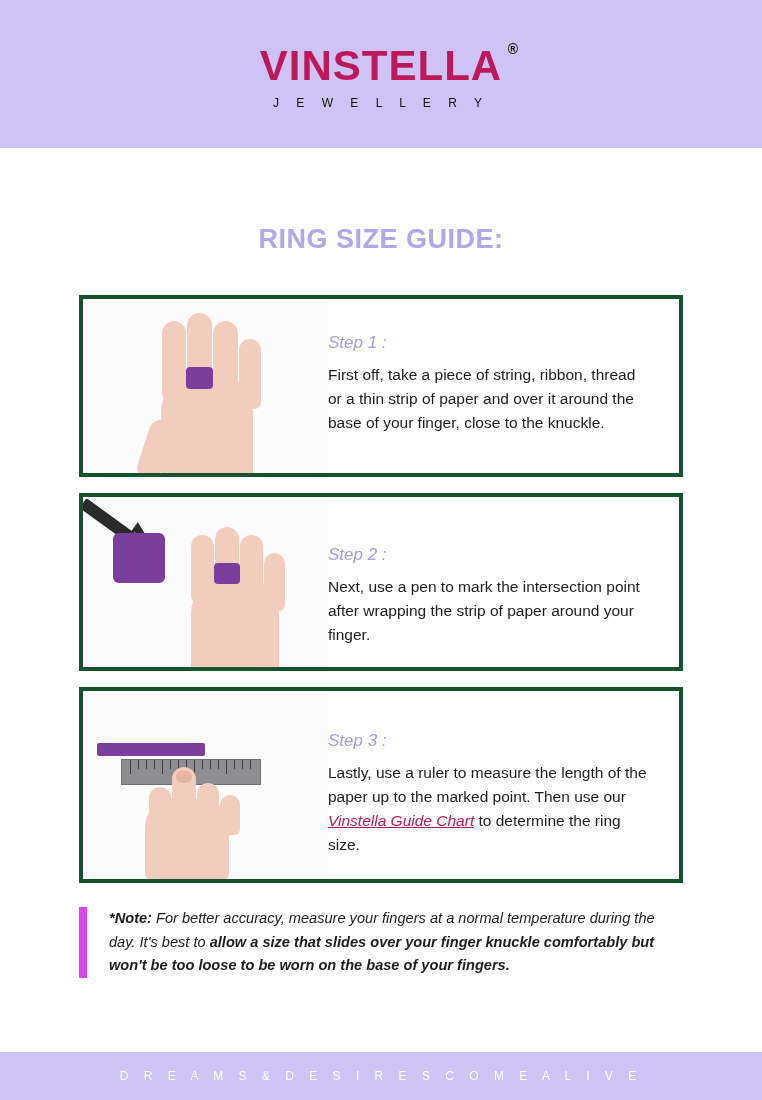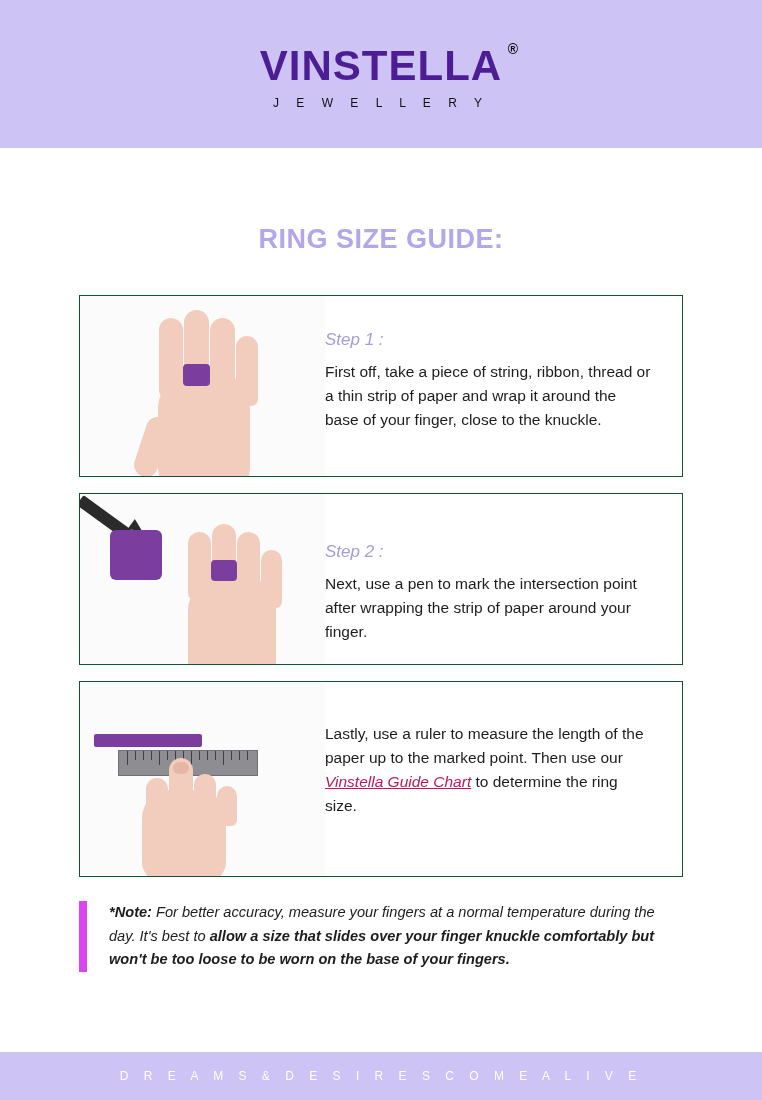--- a/index.html
+++ b/index.html
@@ -29,21 +29,21 @@
   .brand-wrap {
     position: relative;
     text-align: center;
     margin-top: 6px;
   }
   .brand-name {
     font-family: "Liberation Sans", sans-serif;
     font-weight: bold;
     font-size: 42px;
     letter-spacing: 1px;
-    color: #4c1d95;
+    color: #be185d;
     line-height: 1;
     display: inline-block;
   }
   .brand-reg {
     position: absolute;
     top: -4px;
     right: -16px;
     font-size: 14px;
     color: #111;
     font-weight: bold;
@@ -65,21 +65,21 @@
     font-weight: bold;
     letter-spacing: 0.5px;
     color: #b3a6ea;
   }
 
   
   .steps {
     margin: 40px 79px 0 79px;
   }
   .card {
-    border: 1px solid #14532d;
+    border: 4px solid #14532d;
     background: #ffffff;
     display: flex;
     align-items: stretch;
     margin-bottom: 16px;
     min-height: 180px;
     justify-content: center;
   }
   .card-img {
     width: 245px;
     flex: 0 0 245px;
@@ -287,21 +287,21 @@
         <div class="h1-f h1-f1"></div>
         <div class="h1-f h1-f2"></div>
         <div class="h1-f h1-f3"></div>
         <div class="h1-f h1-f4"></div>
         <div class="h1-palm"></div>
         <div class="h1-thumb"></div>
         <div class="h1-ring"></div>
       </div>
       <div class="card-text">
         <div class="step-label">Step 1 :</div>
-        <div class="step-body">First off, take a piece of string, ribbon, thread or a thin strip of paper and wrap it around the base of your finger, close to the knuckle.</div>
+        <div class="step-body">First off, take a piece of string, ribbon, thread or a thin strip of paper and over it around the base of your finger, close to the knuckle.</div>
       </div>
     </div>
 
     <div class="card" id="card-2">
       <div class="card-img">
         <div class="pen"></div>
         <div class="pen-tip"></div>
         <div class="h2-strip"></div>
         <div class="h2-f h2-f1"></div>
         <div class="h2-f h2-f2"></div>
@@ -338,20 +338,21 @@
           <div class="tick" style="left:128px"></div>
         </div>
         <div class="h3-f h3-f1"></div>
         <div class="h3-f h3-f2"></div>
         <div class="h3-f h3-f3"></div>
         <div class="h3-f h3-f4"></div>
         <div class="h3-nail"></div>
         <div class="h3-palm"></div>
       </div>
       <div class="card-text">
+        <div class="step-label">Step 3 :</div>
         <div class="step-body">
           <span>Lastly, use a ruler to measure the length of the paper up to the marked point. Then use our </span><a class="chart-link" href="#">Vinstella Guide Chart</a><span> to determine the ring size.</span>
         </div>
       </div>
     </div>
 
   </div>
 
   <div class="note">
     <b>*Note:</b><span> For better accuracy, measure your fingers at a normal temperature during the day. It's best to </span><b>allow a size that slides over your finger knuckle comfortably but won't be too loose to be worn on the base of your fingers.</b>

